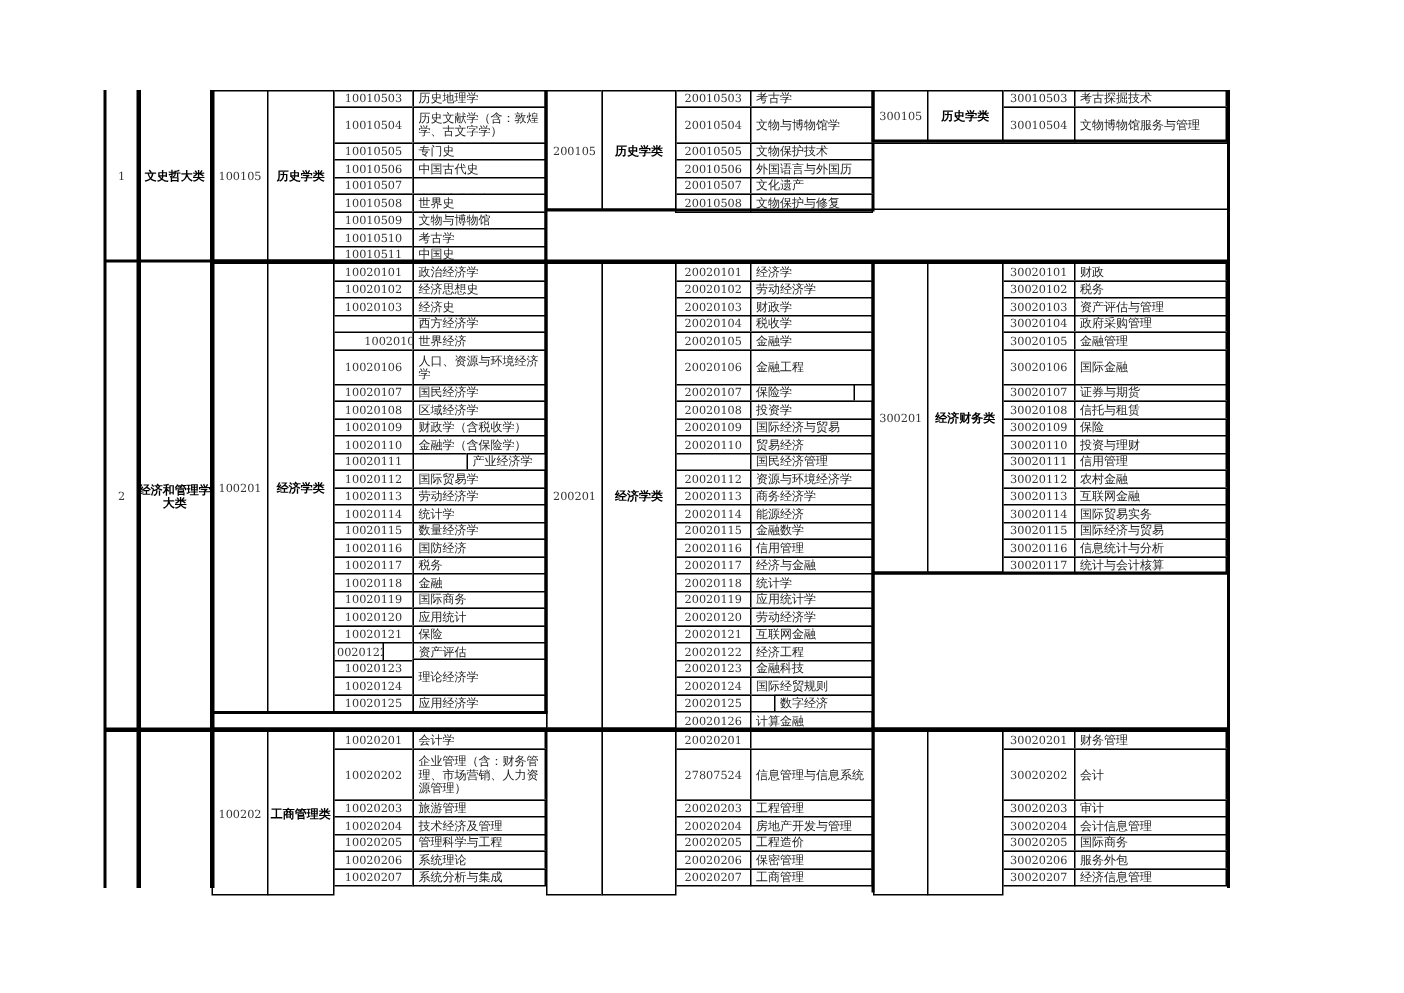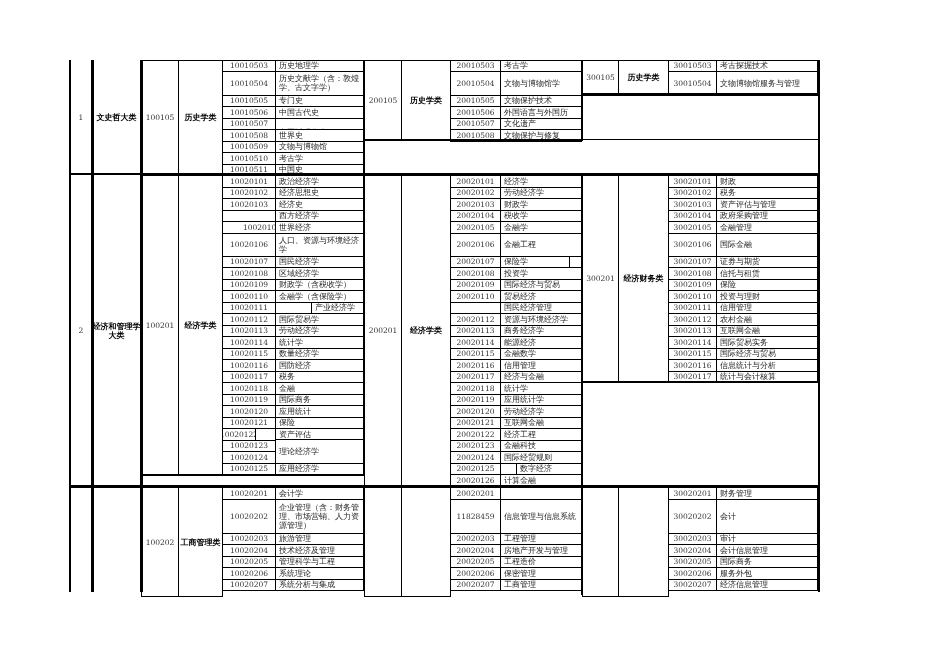--- a/index.html
+++ b/index.html
@@ -217,21 +217,21 @@
     <div class="c b code" style="left: 222px; top: 544px; width: 54px; height: 12.5px;">10020204</div>
     <div class="c b name" style="left: 275px; top: 544px; width: 89px; height: 12.5px;">技术经济及管理</div>
     <div class="c b code" style="left: 222px; top: 555.5px; width: 54px; height: 12.5px;">10020205</div>
     <div class="c b name" style="left: 275px; top: 555.5px; width: 89px; height: 12.5px;">管理科学与工程</div>
     <div class="c b code" style="left: 222px; top: 567px; width: 54px; height: 12.5px;">10020206</div>
     <div class="c b name" style="left: 275px; top: 567px; width: 89px; height: 12.5px;">系统理论</div>
     <div class="c b code" style="left: 222px; top: 578.5px; width: 54px; height: 12.5px;">10020207</div>
     <div class="c b name" style="left: 275px; top: 578.5px; width: 89px; height: 12.5px;">系统分析与集成</div>
     <div class="c b code" style="left: 450px; top: 487px; width: 51px; height: 12.5px;">20020201</div>
     <div class="c b name" style="left: 500px; top: 487px; width: 61px; height: 12.5px; margin-top: 48px;">管理科学</div>
-    <div class="c b code" style="left: 450px; top: 498.5px; width: 51px; height: 35px;">11828459</div>
+    <div class="c b code" style="left: 450px; top: 498.5px; width: 51px; height: 35px;">27807524</div>
     <div class="c b name" style="left: 500px; top: 498.5px; width: 82px; height: 35px;">信息管理与信息系统</div>
     <div class="c b code" style="left: 450px; top: 532.5px; width: 51px; height: 12.5px;">20020203</div>
     <div class="c b name" style="left: 500px; top: 532.5px; width: 82px; height: 12.5px;">工程管理</div>
     <div class="c b code" style="left: 450px; top: 544px; width: 51px; height: 12.5px;">20020204</div>
     <div class="c b name" style="left: 500px; top: 544px; width: 82px; height: 12.5px;">房地产开发与管理</div>
     <div class="c b code" style="left: 450px; top: 555.5px; width: 51px; height: 12.5px;">20020205</div>
     <div class="c b name" style="left: 500px; top: 555.5px; width: 82px; height: 12.5px;">工程造价</div>
     <div class="c b code" style="left: 450px; top: 567px; width: 51px; height: 12.5px;">20020206</div>
     <div class="c b name" style="left: 500px; top: 567px; width: 82px; height: 12.5px;">保密管理</div>
     <div class="c b code" style="left: 450px; top: 578.5px; width: 51px; height: 12.5px;">20020207</div>

